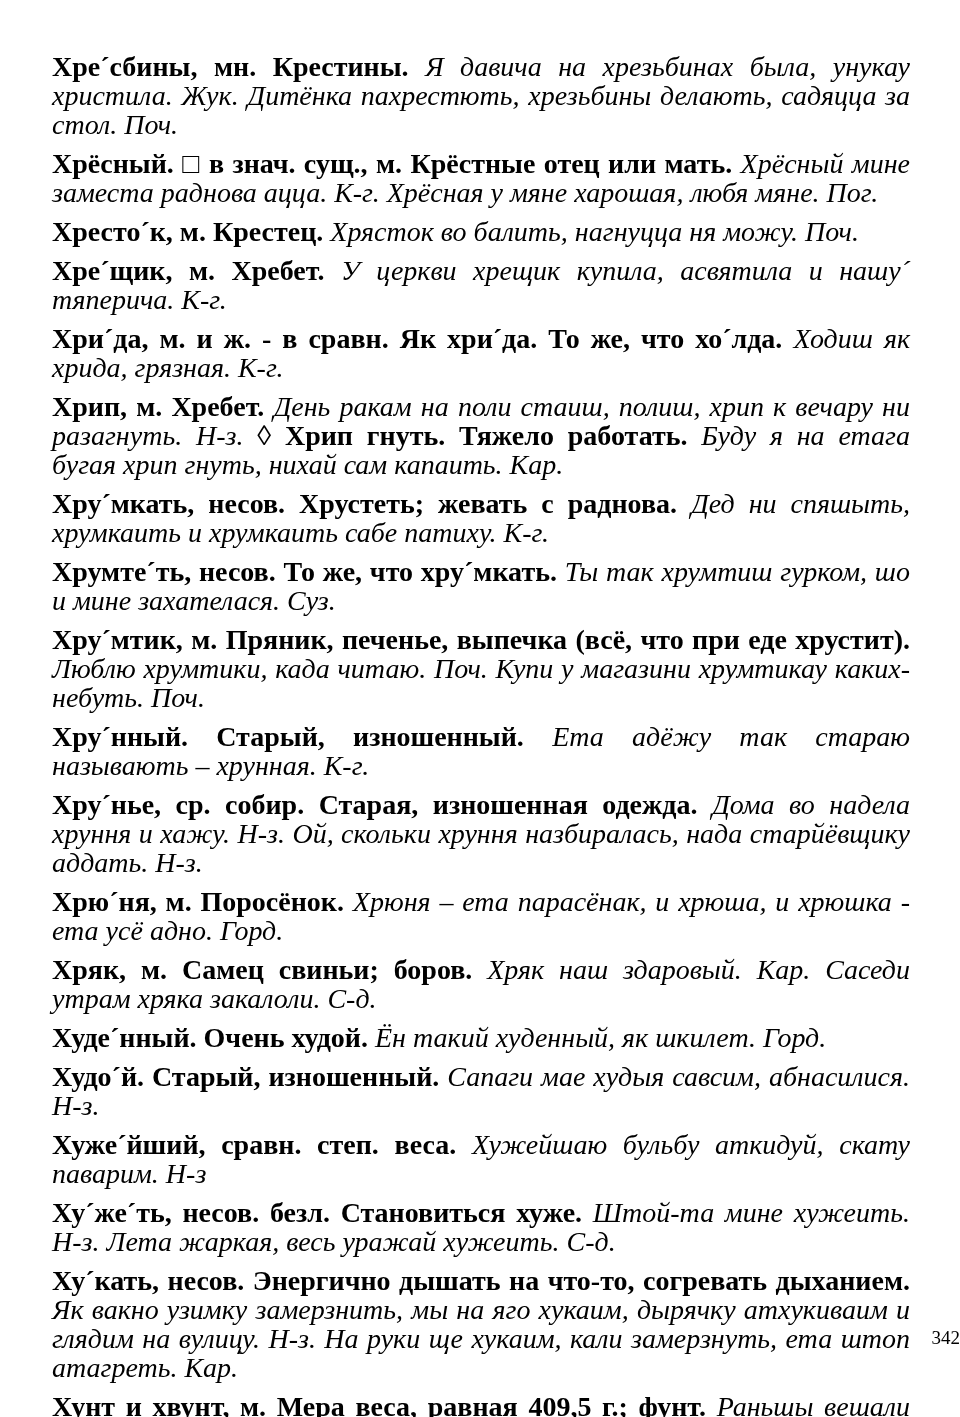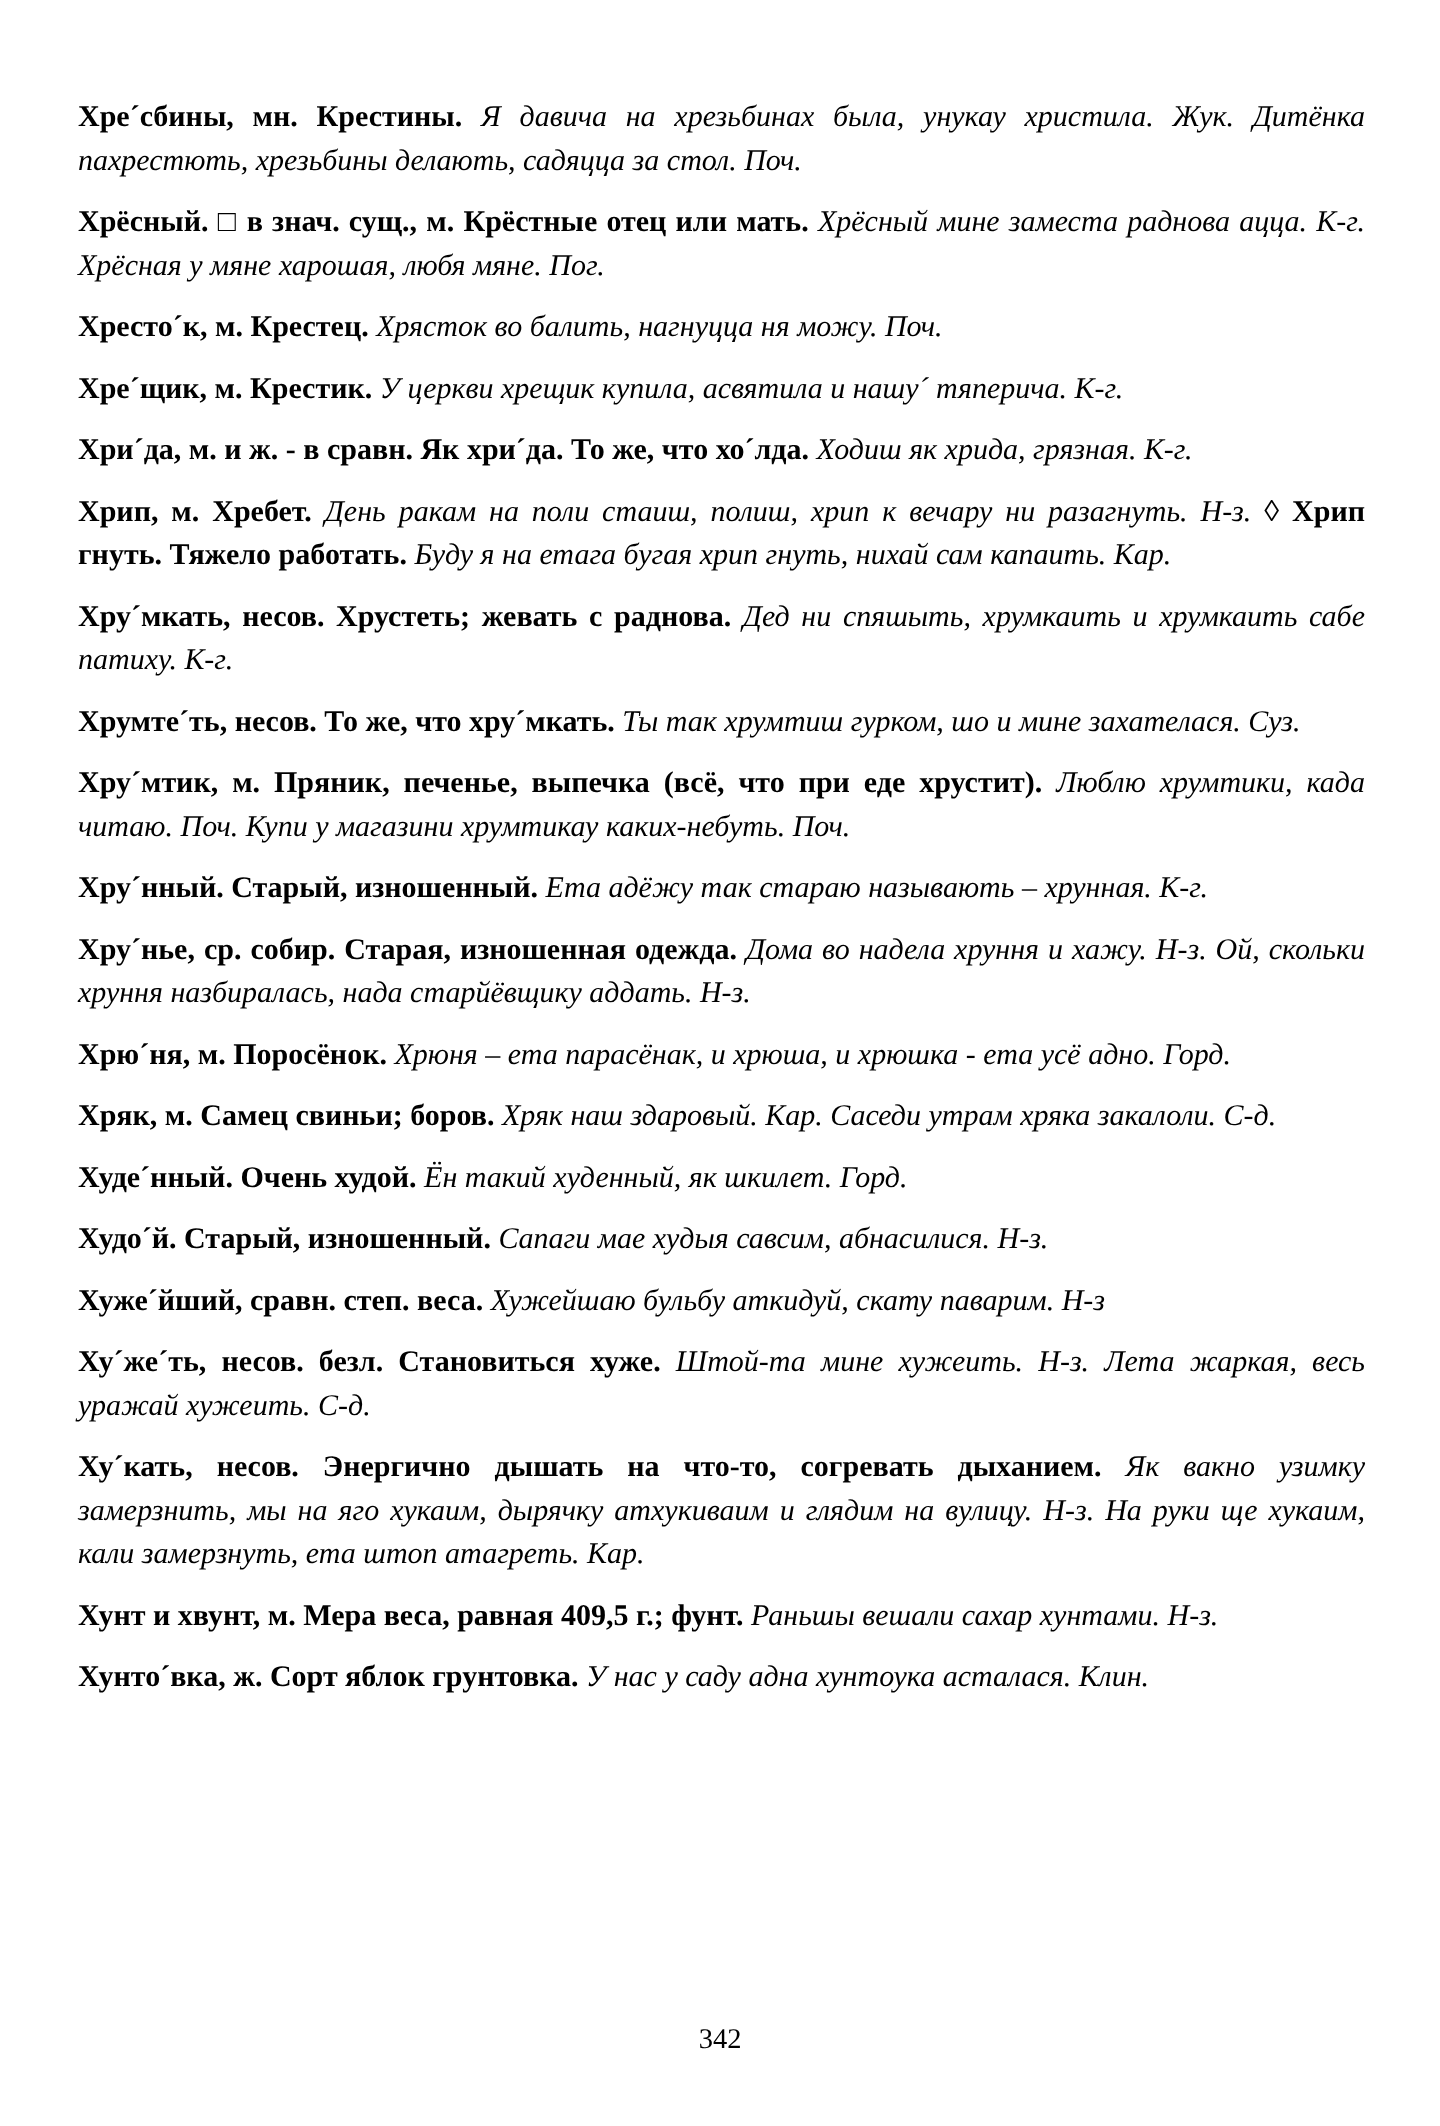--- a/index.html
+++ b/index.html
@@ -15,54 +15,53 @@
     color: #000000;
     overflow: hidden;
   }
   .page {
     position: absolute;
     top: 52px;
     left: 52px;
     width: 858px;
   }
   p.entry {
-    margin: 12px 0 10px 0;
-    font-size: 20px;
+    margin: 0 0 10px 0;
+    font-size: 28px;
     line-height: 29px;
     text-align: justify;
   }
   .seg-bold {
     font-weight: bold;
   }
   .seg-italic {
     font-style: italic;
   }
   .seg-normal {
     font-weight: normal;
     font-style: normal;
   }
   .page-number {
     position: absolute;
     top: 1326px;
     left: 0;
     width: 960px;
-    text-align: center;
+    text-align: right;
     font-size: 19px;
     line-height: 24px;
-    margin-top: 22px;
   }
 </style>
 </head>
 <body>
 
 <div class="page">
     <p class="entry"><span class="seg-bold">Хре´сбины, мн. Крестины. </span><span class="seg-italic">Я давича на хрезьбинах была, унукау христила. Жук. Дитёнка пахрестють, хрезьбины делають, садяцца за стол. Поч.</span></p>
     <p class="entry"><span class="seg-bold">Хрёсный. □ в знач. сущ., м. Крёстные отец или мать. </span><span class="seg-italic">Хрёсный мине заместа раднова ацца. К-г. Хрёсная у мяне харошая, любя мяне. Пог.</span></p>
     <p class="entry"><span class="seg-bold">Хресто´к, м. Крестец. </span><span class="seg-italic">Хрясток во балить, нагнуцца ня можу. Поч.</span></p>
-    <p class="entry"><span class="seg-bold">Хре´щик, м. Крестик. </span><span class="seg-italic">У церкви хрещик купила, асвятила и нашу´ тяперича. К-г.</span></p>
+    <p class="entry"><span class="seg-bold">Хре´щик, м. Хребет. </span><span class="seg-italic">У церкви хрещик купила, асвятила и нашу´ тяперича. К-г.</span></p>
     <p class="entry"><span class="seg-bold">Хри´да, м. и ж. - в сравн. Як хри´да. То же, что хо´лда. </span><span class="seg-italic">Ходиш як хрида, грязная. К-г.</span></p>
     <p class="entry"><span class="seg-bold">Хрип, м. Хребет. </span><span class="seg-italic">День ракам на поли стаиш, полиш, хрип к вечару ни разагнуть. Н-з. </span><span class="seg-normal">◊ </span><span class="seg-bold">Хрип гнуть. Тяжело работать. </span><span class="seg-italic">Буду я на етага бугая хрип гнуть, нихай сам капаить. Кар.</span></p>
     <p class="entry"><span class="seg-bold">Хру´мкать, несов. Хрустеть; жевать с раднова. </span><span class="seg-italic">Дед ни спяшыть, хрумкаить и хрумкаить сабе патиху. К-г.</span></p>
     <p class="entry"><span class="seg-bold">Хрумте´ть, несов. То же, что хру´мкать. </span><span class="seg-italic">Ты так хрумтиш гурком, шо и мине захателася. Суз.</span></p>
     <p class="entry"><span class="seg-bold">Хру´мтик, м. Пряник, печенье, выпечка (всё, что при еде хрустит). </span><span class="seg-italic">Люблю хрумтики, када читаю. Поч. Купи у магазини хрумтикау каких-небуть. Поч.</span></p>
     <p class="entry"><span class="seg-bold">Хру´нный. Старый, изношенный. </span><span class="seg-italic">Ета адёжу так стараю называють – хрунная. К-г.</span></p>
     <p class="entry"><span class="seg-bold">Хру´нье, ср. собир. Старая, изношенная одежда. </span><span class="seg-italic">Дома во надела хруння и хажу. Н-з. Ой, скольки хруння назбиралась, нада старйёвщику аддать. Н-з.</span></p>
     <p class="entry"><span class="seg-bold">Хрю´ня, м. Поросёнок. </span><span class="seg-italic">Хрюня – ета парасёнак, и хрюша, и хрюшка - ета усё адно. Горд.</span></p>
     <p class="entry"><span class="seg-bold">Хряк, м. Самец свиньи; боров. </span><span class="seg-italic">Хряк наш здаровый. Кар. Саседи утрам хряка закалоли. С-д.</span></p>
     <p class="entry"><span class="seg-bold">Худе´нный. Очень худой. </span><span class="seg-italic">Ён такий худенный, як шкилет. Горд.</span></p>

